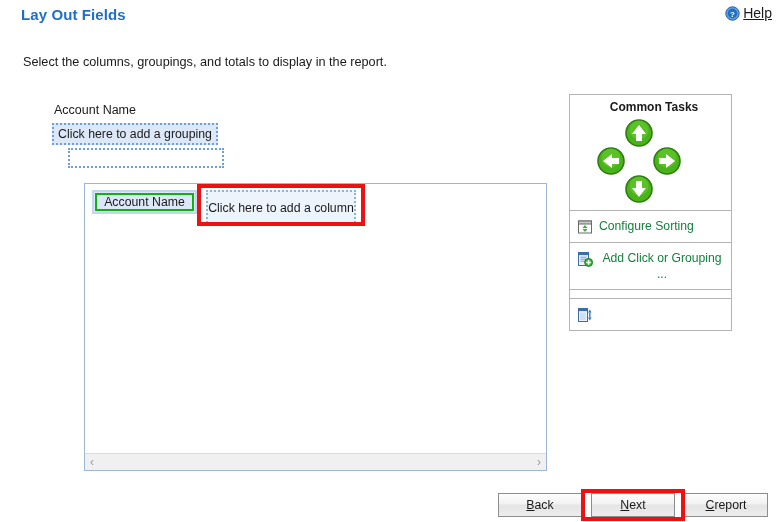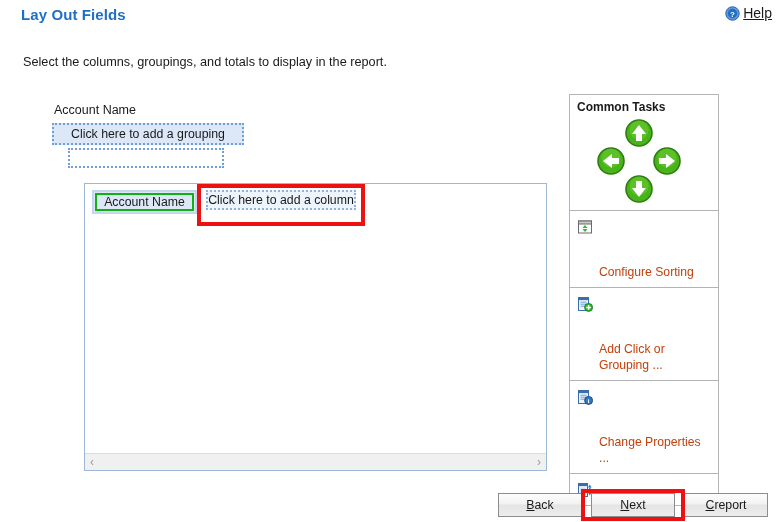--- a/index.html
+++ b/index.html
@@ -59,21 +59,21 @@
   #grouping-label {
     position: absolute;
     left: 54px;
     top: 103px;
     font-size: 12.5px;
   }
   #add-grouping-box {
     position: absolute;
     left: 52px;
     top: 123px;
-    width: 192px;
+    width: 166px;
     height: 22px;
     background: #dce8f7;
     border: 2px dotted #6f9fd8;
     box-sizing: border-box;
     display: flex;
     align-items: center;
     justify-content: center;
     cursor: pointer;
   }
   #add-grouping-box span {
@@ -132,21 +132,21 @@
   }
   #account-name-cell span {
     font-size: 12.3px;
     position: relative;
     z-index: 2;
   }
   #add-column-cell {
     margin-left: 9px;
     margin-top: 6px;
     width: 150px;
-    height: 20px;
+    height: 36px;
     background: #eef4fb;
     border: 2px dotted #8fb3dd;
     box-sizing: border-box;
     display: flex;
     align-items: center;
     justify-content: center;
     cursor: pointer;
   }
   #add-column-cell span {
     font-size: 12.3px;
@@ -192,24 +192,25 @@
     top: 489px;
     width: 104px;
     height: 32px;
   }
 
   
   #common-tasks {
     position: absolute;
     left: 569px;
     top: 94px;
-    width: 150px;
+    width: 163px;
     background: #ffffff;
     border: 1px solid #b4b4b4;
     box-sizing: border-box;
+    text-align: center;
   }
   #common-tasks-title {
     font-size: 12px;
     font-weight: bold;
     padding: 5px 0 2px 7px;
     color: #1a1a1a;
   }
   #nav-pad {
     position: relative;
     height: 92px;
@@ -239,22 +240,21 @@
   }
   .task-item .task-icon {
     flex: 0 0 auto;
     width: 16px;
     height: 16px;
     margin-top: 1px;
   }
   .task-item .task-label {
     font-size: 12.2px;
     line-height: 16px;
-    color: #c2410c;
-    margin-top: 46px;
+    color: #15803d;
   }
 
   
   .wiz-button {
     position: absolute;
     width: 84px;
     height: 24px;
     background: linear-gradient(to bottom, #fdfdfd 0%, #f2f2f2 45%, #e4e4e4 50%, #ededed 100%);
     border: 1px solid #8d8d8d;
     box-sizing: border-box;
@@ -375,34 +375,20 @@
           <line x1="3.4" y1="10.2" x2="9.6" y2="10.2" stroke="#6f9fd8" stroke-width="1"></line>
           <circle cx="11.6" cy="11.4" r="4" fill="#2eb82e" stroke="#1d7a1d" stroke-width="0.9"></circle>
           <path d="M11.6 9.1 V13.7 M9.3 11.4 H13.9" stroke="#ffffff" stroke-width="1.5"></path>
         </svg>
       </span>
       <span class="task-label">Add Click or Grouping ...</span>
     </div>
   </div>
 
   <div class="tasks-group">
-    <div class="task-item">
-      <span class="task-icon">
-        <svg viewBox="0 0 16 16" xmlns="http://www.w3.org/2000/svg" width="16" height="16">
-          <rect x="1.5" y="1.5" width="10" height="13" fill="#eef4fb" stroke="#3b6ea8" stroke-width="1"></rect>
-          <rect x="1.5" y="1.5" width="10" height="2.6" fill="#3b6ea8"></rect>
-          <line x1="3.4" y1="6.2" x2="9.6" y2="6.2" stroke="#6f9fd8" stroke-width="1"></line>
-          <line x1="3.4" y1="8.2" x2="9.6" y2="8.2" stroke="#6f9fd8" stroke-width="1"></line>
-          <line x1="3.4" y1="10.2" x2="9.6" y2="10.2" stroke="#6f9fd8" stroke-width="1"></line>
-          <circle cx="11.6" cy="11.4" r="4" fill="#2f78c4" stroke="#17467c" stroke-width="0.9"></circle>
-          <text x="11.6" y="13.6" font-family="Liberation Serif, serif" font-size="6" font-weight="bold" fill="#ffffff" text-anchor="middle">i</text>
-        </svg>
-      </span>
-      <span class="task-label">Change Properties ...</span>
-    </div>
   </div>
 
   <div class="tasks-group">
     <div class="task-item">
       <span class="task-icon">
         <svg viewBox="0 0 16 16" xmlns="http://www.w3.org/2000/svg" width="16" height="16">
           <rect x="1.5" y="1.5" width="9" height="13" fill="#eef4fb" stroke="#3b6ea8" stroke-width="1"></rect>
           <rect x="1.5" y="1.5" width="9" height="2.6" fill="#3b6ea8"></rect>
           <rect x="3" y="5.6" width="6" height="7.6" fill="#cfe0f3"></rect>
           <path d="M12.8 2.4 L14.6 5.4 L11 5.4 Z" fill="#2f78c4"></path>

